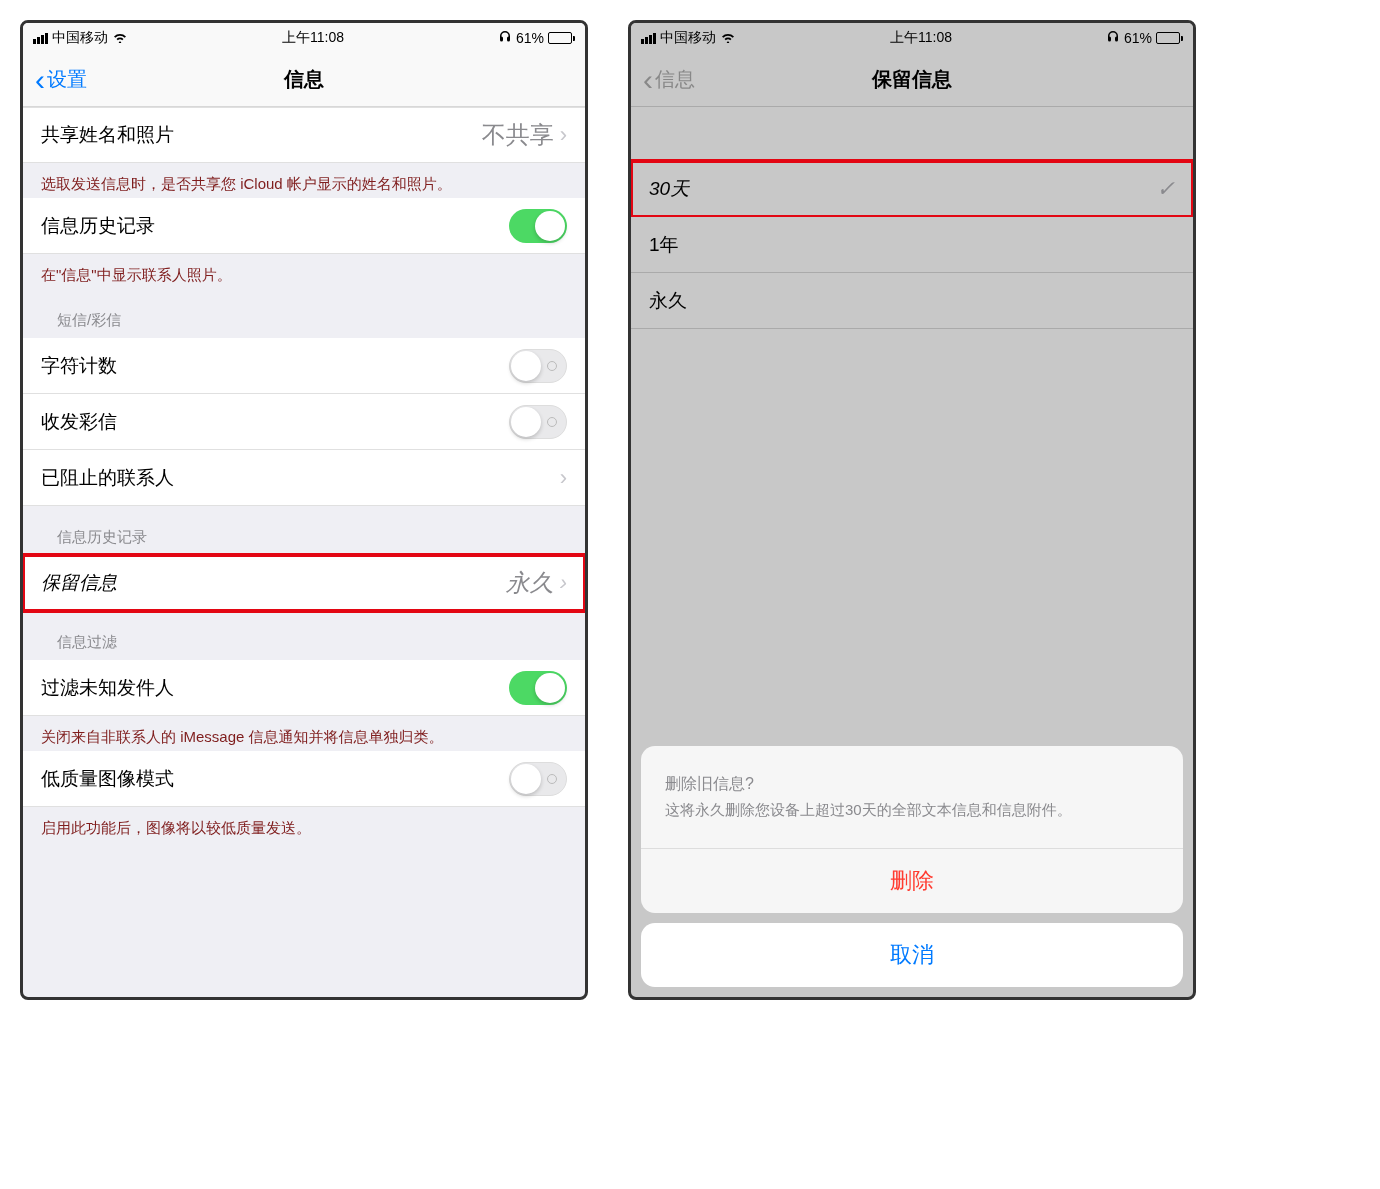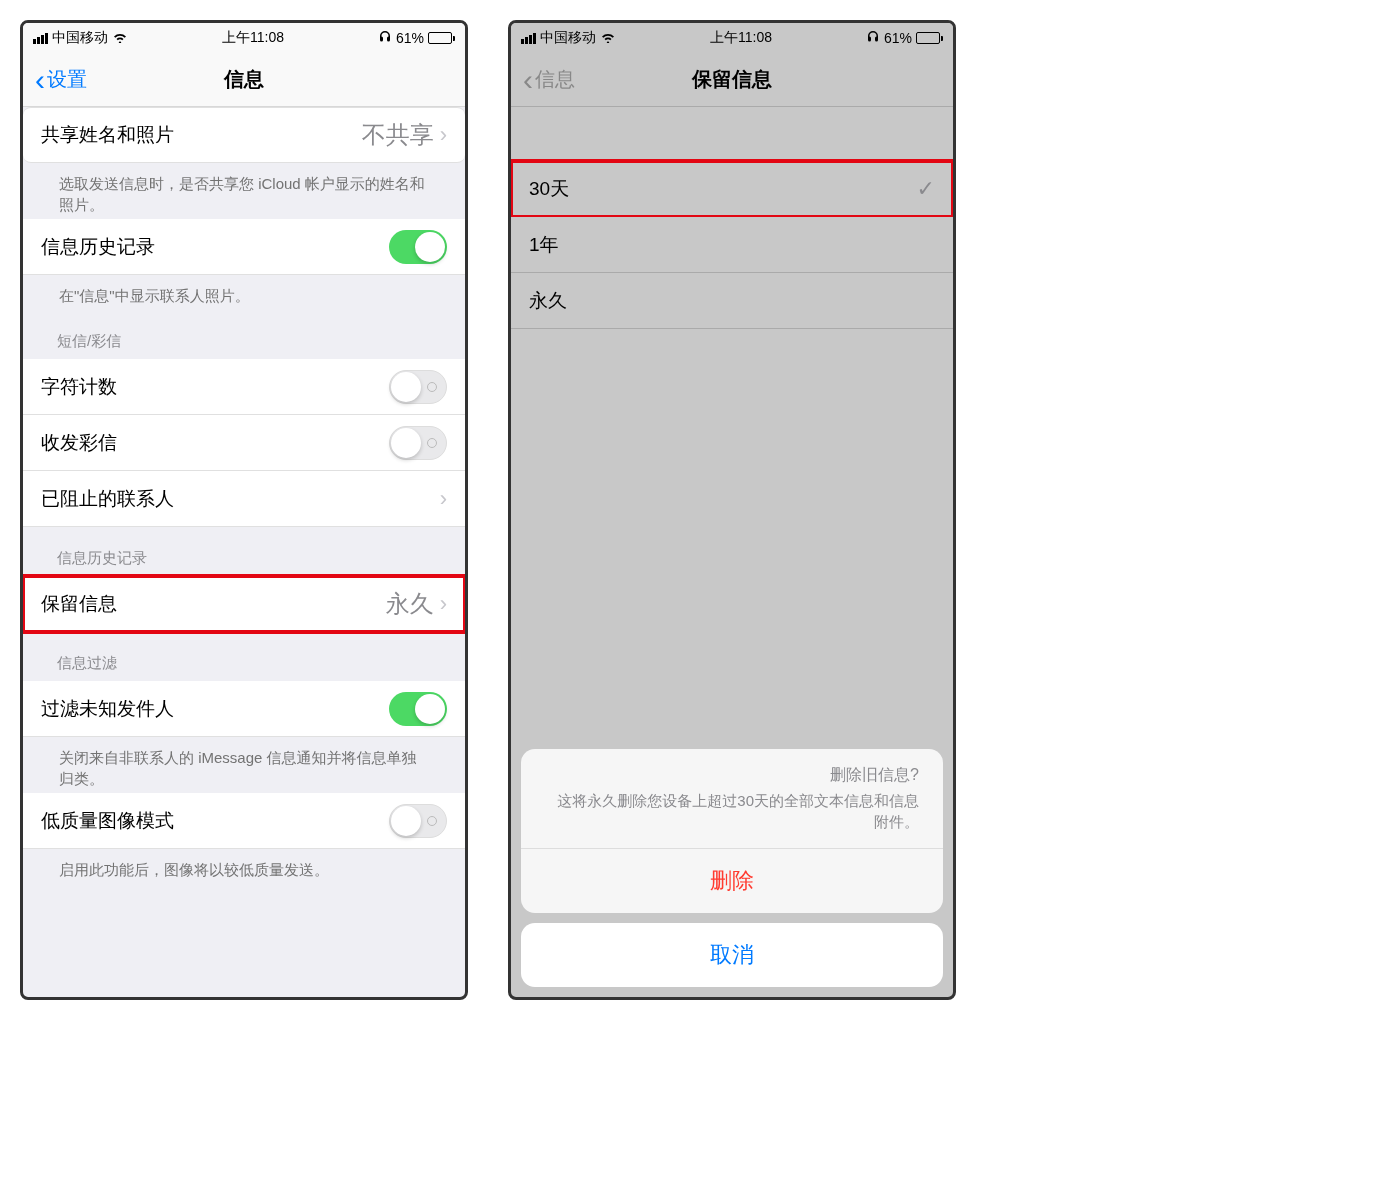--- a/index.html
+++ b/index.html
@@ -1,17 +1,17 @@
 <!DOCTYPE html>
 <html><head>
   <meta charset="utf-8">
   <style>
     * { margin: 0; padding: 0; box-sizing: border-box; font-family: -apple-system, "PingFang SC", "Helvetica Neue", Arial, sans-serif; }
     body { background: #fff; display: flex; gap: 40px; padding: 20px; }
-    .phone { width: 448px; height: 980px; border: 3px solid #333; border-radius: 8px; overflow: hidden; position: relative; background: #efeff4; }
+    .phone { width: 568px; height: 980px; border: 3px solid #333; border-radius: 8px; overflow: hidden; position: relative; background: #efeff4; }
     .phone.right { background: #c8c8c8; }
 
     
     .status-bar { height: 30px; background: #f9f9f9; display: flex; align-items: center; padding: 0 10px; font-size: 14px; font-weight: 500; }
     .phone.right .status-bar { background: #c8c8c8; }
     .sb-left { display: flex; align-items: center; gap: 4px; }
     .sb-center { flex: 1; text-align: center; }
     .sb-right { display: flex; align-items: center; gap: 4px; }
     .signal { display: inline-flex; gap: 1px; align-items: flex-end; }
     .signal span { width: 3px; background: #000; display: inline-block; }
@@ -28,48 +28,48 @@
     .phone.right .nav-bar { background: #c8c8c8; border-bottom: 1px solid #aaa; }
     .back-btn { display: flex; align-items: center; color: #007aff; font-size: 20px; cursor: pointer; }
     .phone.right .back-btn { color: #888; }
     .back-chevron { font-size: 30px; line-height: 1; margin-right: 2px; font-weight: 300; }
     .nav-title { position: absolute; left: 50%; transform: translateX(-50%); font-size: 20px; font-weight: 600; }
 
     
     .content { overflow-y: auto; height: calc(100% - 84px); }
 
     .group-header { font-size: 15px; color: #8a8a8e; padding: 22px 34px 8px; }
-    .group-footer { font-size: 15px; color: #737373; padding: 10px 36px 4px; line-height: 1.4; }
+    .group-footer { font-size: 15px; color: #7f1d1d; padding: 10px 18px 4px; line-height: 1.4; }
 
     .cell { background: #fff; min-height: 56px; display: flex; align-items: center; padding: 0 18px; border-bottom: 1px solid #e0e0e0; position: relative; }
     .phone.right .cell { background: #c8c8c8; border-bottom: 1px solid #aaa; }
-    .cell:first-of-type { border-top: 1px solid #e0e0e0; border-radius: 8px; }
+    .cell:first-of-type { border-top: 1px solid #e0e0e0; }
     .phone.right .cell:first-of-type { border-top: 1px solid #aaa; }
     .cell-label { flex: 1; font-size: 19px; }
     .cell-value { color: #8a8a8e; font-size: 24px; margin-right: 6px; }
     .chevron { color: #c7c7cc; font-size: 22px; font-weight: 300; }
     .checkmark { color: #8a8a8e; font-size: 22px; }
 
     .toggle { width: 58px; height: 34px; border-radius: 17px; position: relative; }
     .toggle.on { background: #4cd964; }
     .toggle.off { background: #e9e9eb; border: 1px solid #ddd; }
     .toggle-knob { width: 30px; height: 30px; background: #fff; border-radius: 50%; position: absolute; top: 2px; box-shadow: 0 2px 4px rgba(0,0,0,0.2); }
     .toggle.on .toggle-knob { right: 2px; }
     .toggle.off .toggle-knob { left: 1px; top: 1px; }
     .toggle.off::after { content: ""; position: absolute; right: 9px; top: 50%; transform: translateY(-50%); width: 8px; height: 8px; border: 1.5px solid #bbb; border-radius: 50%; }
 
-    .highlight-red { outline: 4px solid #e30613; outline-offset: -2px; }
+    .highlight-red { outline: 4px solid #e30613; outline-offset: -2px; font-style: italic; }
 
     
     .spacer-top { height: 54px; }
 
     
     .action-sheet { position: absolute; bottom: 10px; left: 10px; right: 10px; }
     .sheet-group { background: rgba(248,248,248,0.96); border-radius: 14px; overflow: hidden; margin-bottom: 10px; }
-    .sheet-header { padding: 16px 24px; text-align: right; border-bottom: 1px solid #ddd; }
+    .sheet-header { padding: 28px 24px; text-align: left; border-bottom: 1px solid #ddd; }
     .sheet-title { font-size: 16px; color: #8a8a8e; margin-bottom: 4px; }
     .sheet-msg { font-size: 15px; color: #8a8a8e; line-height: 1.4; }
     .sheet-btn { height: 64px; display: flex; align-items: center; justify-content: center; font-size: 22px; cursor: pointer; }
     .sheet-btn.destructive { color: #ff3b30; }
     .sheet-cancel { background: #fff; border-radius: 14px; height: 64px; display: flex; align-items: center; justify-content: center; font-size: 22px; color: #007aff; font-weight: 500; cursor: pointer; }
   </style>
 </head>
 <body>
 
 <div class="phone">

